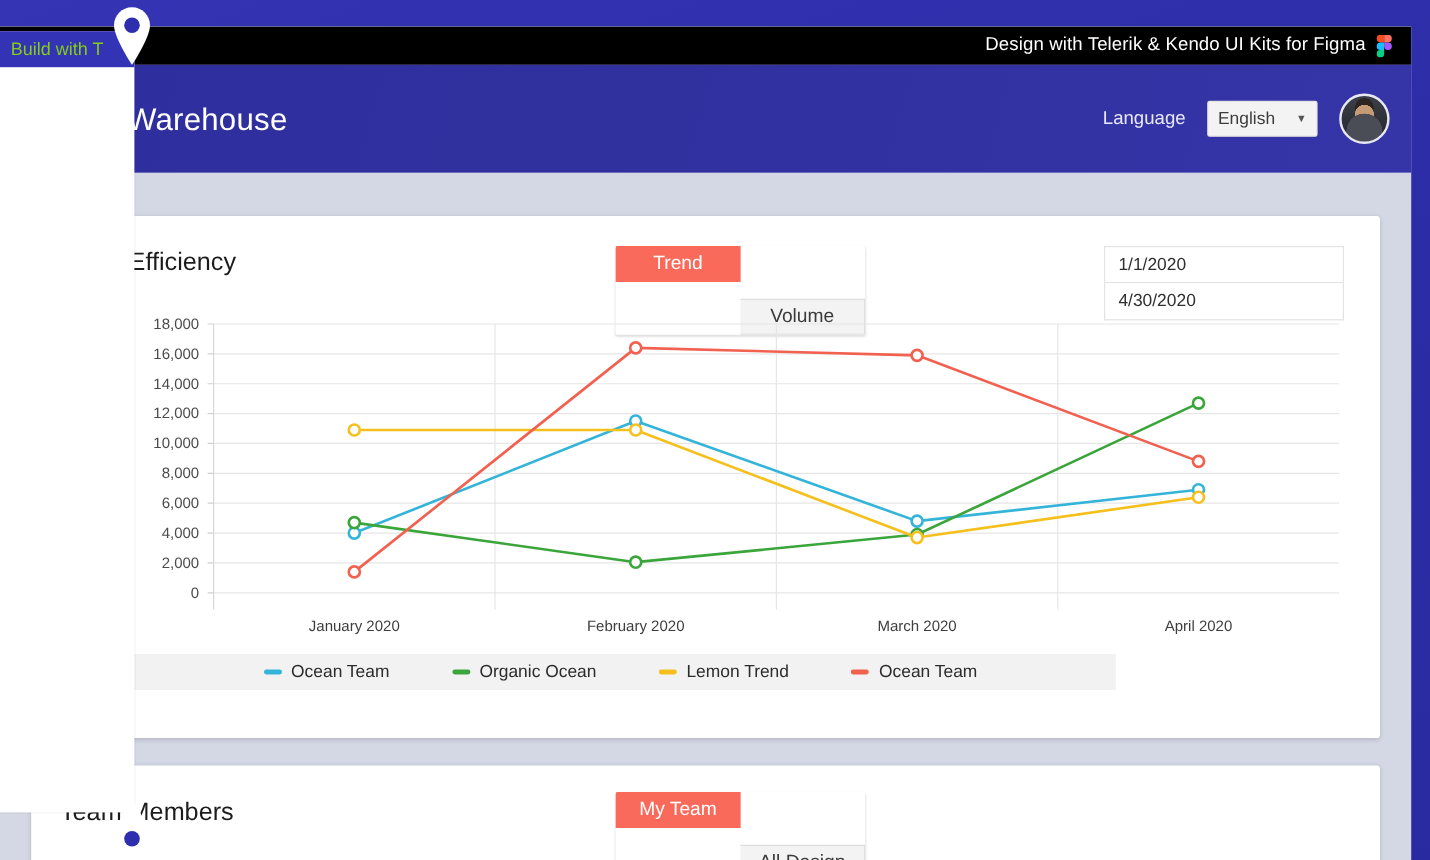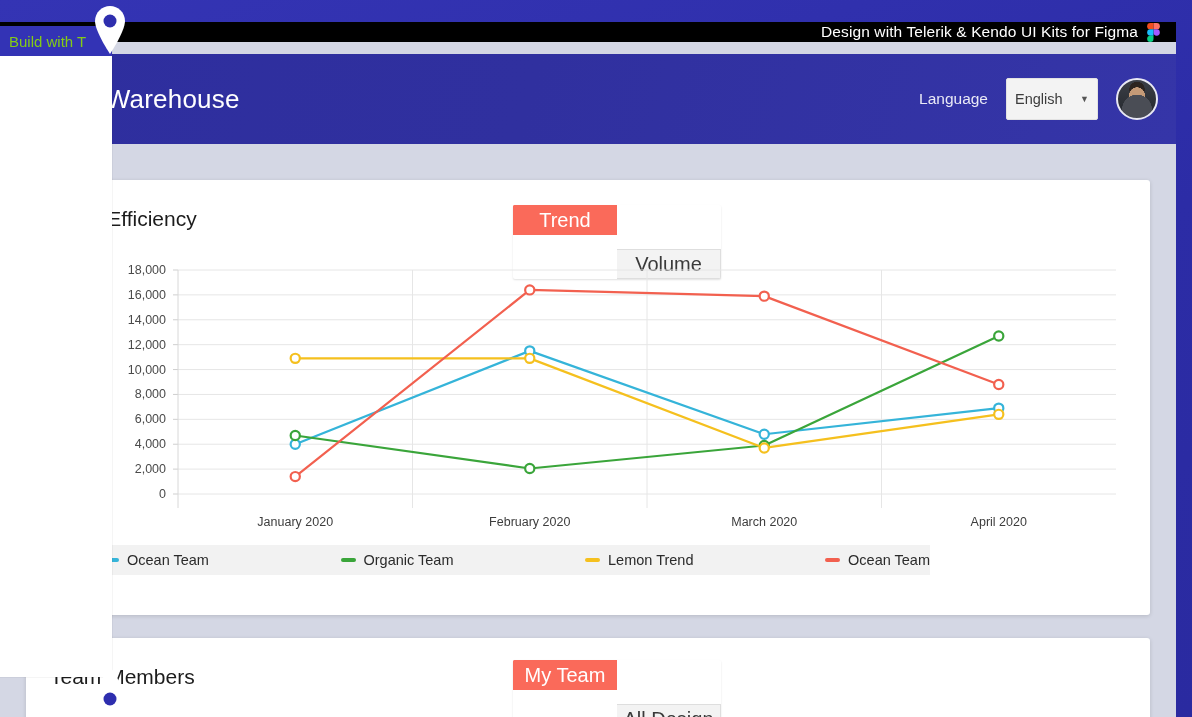--- a/index.html
+++ b/index.html
@@ -21,21 +21,21 @@
     position: absolute;
     left: 0; top: 22px;
     width: 1176px; height: 695px;
     background: #d4d7e4;
     overflow: hidden;
   }
 
   
   #promo-bar {
     position: absolute; left: 0; top: 0;
-    width: 1176px; height: 20px;
+    width: 1176px; height: 32px;
     background: #000;
     display: flex; align-items: center; justify-content: flex-end;
     padding-right: 16px; gap: 9px;
   }
   #promo-bar .promo-text {
     color: #ffffff; font-size: 15.5px; letter-spacing: .1px;
   }
   .figma-logo { width: 13px; height: 19px; display:block; }
 
   
@@ -48,21 +48,21 @@
   #app-title {
     color: #fff; font-size: 26px; font-weight: 400;
     margin-left: 40px; letter-spacing: .2px;
   }
   #header-right {
     margin-left: auto; margin-right: 18px;
     display: flex; align-items: center; gap: 18px; text-align: right;
   }
   #lang-label { color: #e9e9f6; font-size: 15.5px; }
   #lang-select {
-    width: 92px; height: 42px;
+    width: 92px; height: 30px;
     background: #f3f3f3; border: 1px solid #e2e2e2; border-radius: 2px;
     display: flex; align-items: center; padding: 0 8px;
     font-size: 14.5px; color: #3c3c3c;
   }
   #lang-select .caret {
     margin-left: auto; font-size: 9px; color: #555;
   }
   #avatar {
     width: 42px; height: 42px; border-radius: 50%;
     border: 2px solid #e8e8f4;
@@ -102,21 +102,21 @@
   .btn-group {
     position: absolute; top: 25px;
     display: flex; border-radius: 2px; overflow: hidden;
     box-shadow: 0 1px 2px rgba(0,0,0,.12);
   }
   #efficiency-btn-group { left: 487px; }
   #members-btn-group { left: 487px; top: 22px; }
   .btn-group .tgl {
     height: 30px; min-width: 104px;
     display: flex; align-items: center; justify-content: center;
-    font-size: 20px; border: 1px solid #dedede;
+    font-size: 16px; border: 1px solid #dedede;
     background: #f3f3f3; color: #3a3a3a; cursor: pointer;
   }
   .btn-group .tgl.active {
     background: #fa6a5a; color: #fff; border-color: #fa6a5a;
   }
   .btn-group .tgl + .tgl { border-left: none; margin-top: 44px; }
 
   
   #date-range {
     position: absolute; right: 30px; top: 25px;
@@ -135,21 +135,21 @@
     position: absolute; left: 0; top: 80px;
     width: 100%; height: 350px;
   }
   #chart-svg { display: block; }
 
   
   #chart-legend {
     position: absolute; left: 78px; top: 285px;
     width: 826px; height: 30px;
     background: #f2f2f2;
-    display: flex; align-items: center; justify-content: space-between;
+    display: flex; align-items: center; justify-content: center;
     gap: 52px;
   }
   .legend-item { display: flex; align-items: center; gap: 8px; }
   .legend-swatch { width: 15px; height: 4px; border-radius: 2px; display:block; }
   .legend-label { font-size: 14.5px; color: #2b2b2b; }
 
   
   #overlay-panel {
     position: absolute; left: 0; top: 26px;
     width: 112px; height: 651px;
@@ -202,20 +202,24 @@
 
     <div class="card" id="efficiency-card">
       <div class="card-head">
         <div class="card-title">Team Efficiency</div>
 
         <div class="btn-group" id="efficiency-btn-group">
           <div class="tgl active">Trend</div>
           <div class="tgl">Volume</div>
         </div>
 
+        <div id="date-range">
+          <div class="date-input">1/1/2020</div>
+          <div class="date-input">4/30/2020</div>
+        </div>
       </div>
 
       <div id="chart-wrap">
         <svg id="chart-svg" width="1124" height="290" viewBox="0 0 1124 290">
             <line x1="152" y1="234" x2="1090" y2="234" stroke="#e6e6e6" stroke-width="1"></line>
             <text x="140" y="238" text-anchor="end" font-size="12.5" fill="#4a4a4a" font-family="&quot;Liberation Sans&quot;, sans-serif">0</text>
             <line x1="147" y1="234" x2="152" y2="234" stroke="#cfcfcf" stroke-width="1"></line>
             <line x1="152" y1="209.11111111111111" x2="1090" y2="209.11111111111111" stroke="#e6e6e6" stroke-width="1"></line>
             <text x="140" y="213.11111111111111" text-anchor="end" font-size="12.5" fill="#4a4a4a" font-family="&quot;Liberation Sans&quot;, sans-serif">2,000</text>
             <line x1="147" y1="209.11111111111111" x2="152" y2="209.11111111111111" stroke="#cfcfcf" stroke-width="1"></line>
@@ -272,21 +276,21 @@
             <circle cx="738.25" cy="36.133333333333326" r="4.6" fill="#ffffff" stroke="#f2604f" stroke-width="2.2"></circle>
             <circle cx="972.75" cy="124.4888888888889" r="4.6" fill="#ffffff" stroke="#f2604f" stroke-width="2.2"></circle>
           </svg>
         <div id="chart-legend">
             <div class="legend-item">
               <span class="legend-swatch" style="background: rgb(53, 180, 217);"></span>
               <span class="legend-label">Ocean Team</span>
             </div>
             <div class="legend-item">
               <span class="legend-swatch" style="background: rgb(58, 165, 58);"></span>
-              <span class="legend-label">Organic Team</span>
+              <span class="legend-label">Organic Ocean</span>
             </div>
             <div class="legend-item">
               <span class="legend-swatch" style="background: rgb(245, 192, 30);"></span>
               <span class="legend-label">Lemon Trend</span>
             </div>
             <div class="legend-item">
               <span class="legend-swatch" style="background: rgb(242, 96, 79);"></span>
               <span class="legend-label">Ocean Team</span>
             </div>
           </div>

